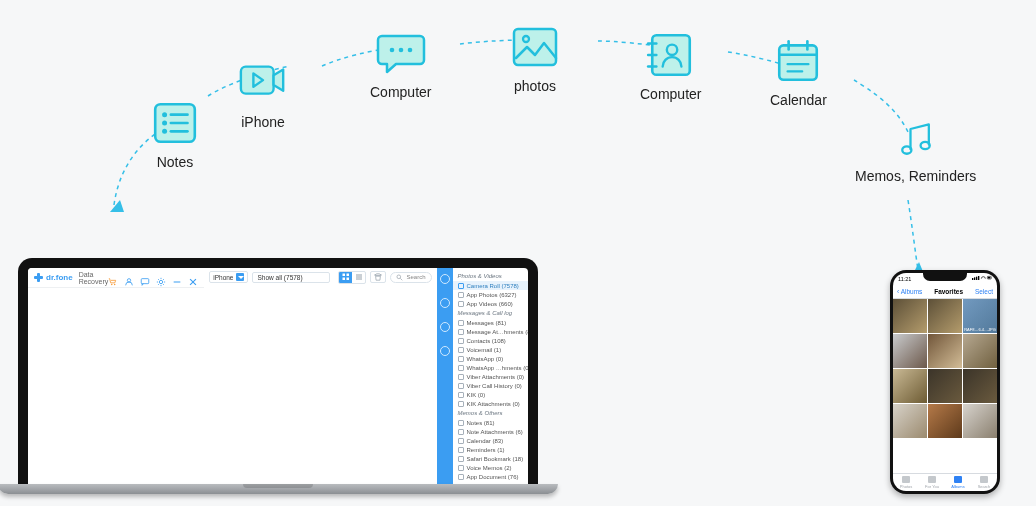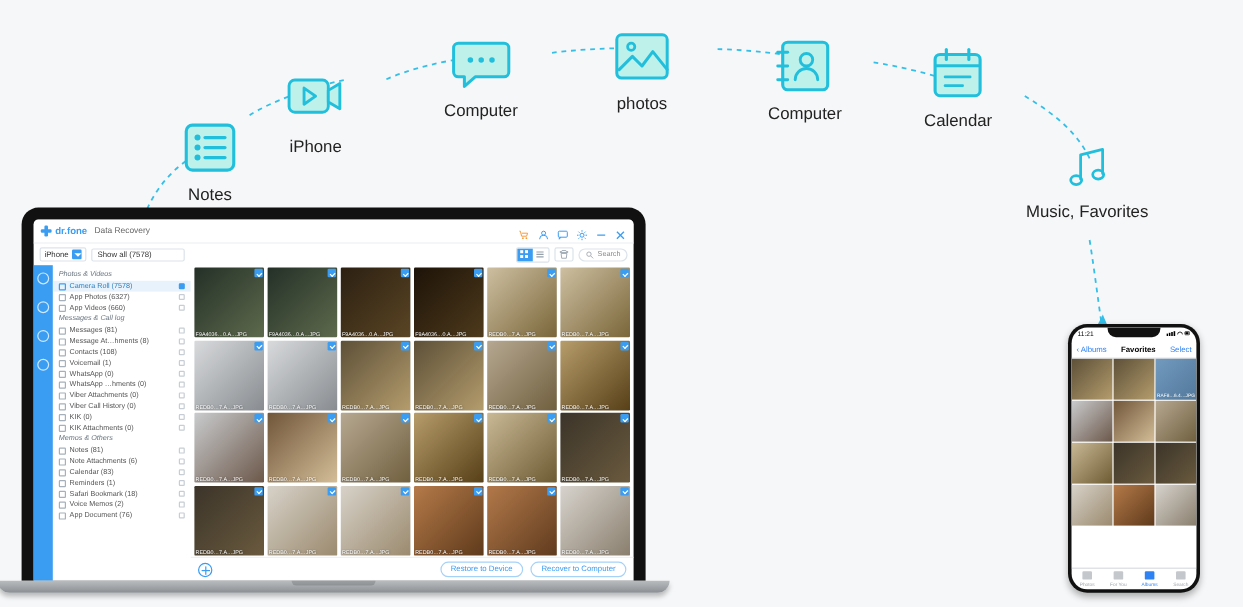--- a/index.html
+++ b/index.html
@@ -21,21 +21,21 @@
   #node-music    { left: 855px; top: 118px; }
 
   
   .dashed-svg { position: absolute; left: 0; top: 0; width: 1036px; height: 506px; pointer-events: none; }
   .dashed-svg path { fill: none; stroke: #35bfe8; stroke-width: 1.5; stroke-dasharray: 4 4; }
   .arrow-head { fill: #35bfe8; }
 
   
   .laptop { position: absolute; left: 18px; bottom: 12px; width: 520px; }
   .laptop-screen-wrap { background: #111; border-radius: 14px 14px 0 0; padding: 10px 10px 0; }
-  .laptop-screen { background: #fff; height: 301px; border-radius: 4px 4px 0 0; overflow: hidden; display: flex; flex-direction: column; }
+  .laptop-screen { background: #fff; height: 216px; border-radius: 4px 4px 0 0; overflow: hidden; display: flex; }
   .laptop-base { height: 10px; background: linear-gradient(#b9bcbf,#8b8f93); border-radius: 0 0 22px 22px; box-shadow: 0 3px 4px rgba(0,0,0,.25); position: relative; width:560px; margin-left:-20px;}
   .laptop-base::before { content:""; position:absolute; left:50%; transform:translateX(-50%); top:0; width:70px; height:4px; background:rgba(0,0,0,.15); border-radius:0 0 6px 6px;}
 
   
   .app-header { height: 20px; display:flex; align-items:center; padding:0 6px; background:#fff; border-bottom:1px solid #eef0f2;}
   .brand { display:flex; align-items:center; gap:3px; font-size:8px; font-weight:700; color:#3b9df2; }
   .brand-cross { width:9px; height:9px; position:relative; }
   .brand-cross::before,.brand-cross::after{content:"";position:absolute;background:#3b9df2;border-radius:1px;}
   .brand-cross::before{left:3px;top:0;width:3px;height:9px;}
   .brand-cross::after{left:0;top:3px;width:9px;height:3px;}
@@ -213,21 +213,21 @@
 </div>
 
 <div id="node-music" class="arc-item">
   <div class="arc-icon" style="width:44px;height:44px;">
     <svg viewBox="0 0 48 48">
         <path d="M18 34 V12 l20 -5 v22" fill="none" stroke="#22bfdd" stroke-width="2.5" stroke-linecap="round" stroke-linejoin="round"></path>
         <ellipse cx="14" cy="35" rx="5" ry="4" fill="none" stroke="#22bfdd" stroke-width="2.5"></ellipse>
         <ellipse cx="34" cy="30" rx="5" ry="4" fill="none" stroke="#22bfdd" stroke-width="2.5"></ellipse>
       </svg>
   </div>
-  <div class="arc-label">Music, Favorites</div>
+  <div class="arc-label">Memos, Reminders</div>
 </div>
 
 <div class="laptop">
   <div class="laptop-screen-wrap">
     <div class="laptop-screen">
 
       <div class="app-header">
         <div class="brand">
           <span class="brand-cross"></span>
           <span>dr.fone</span>

